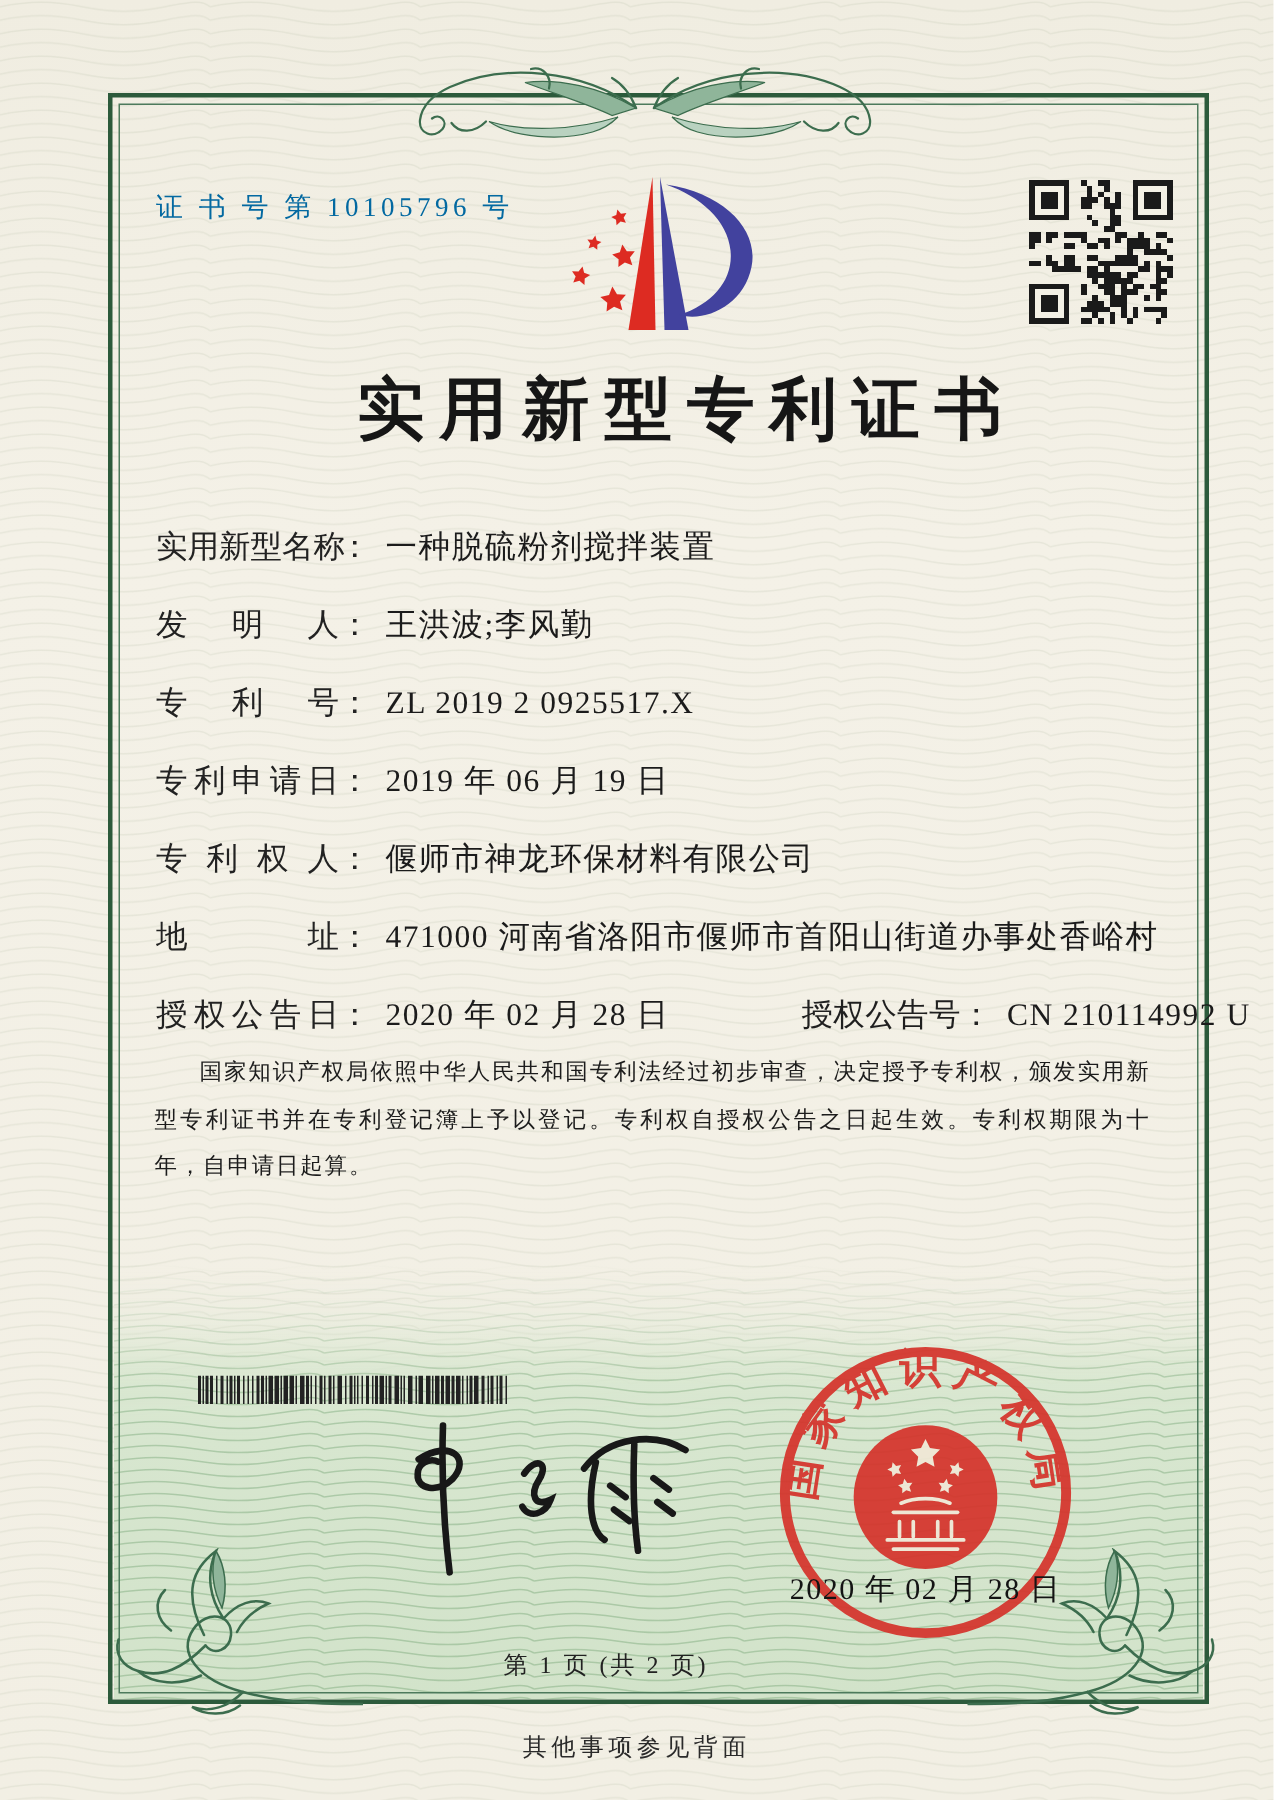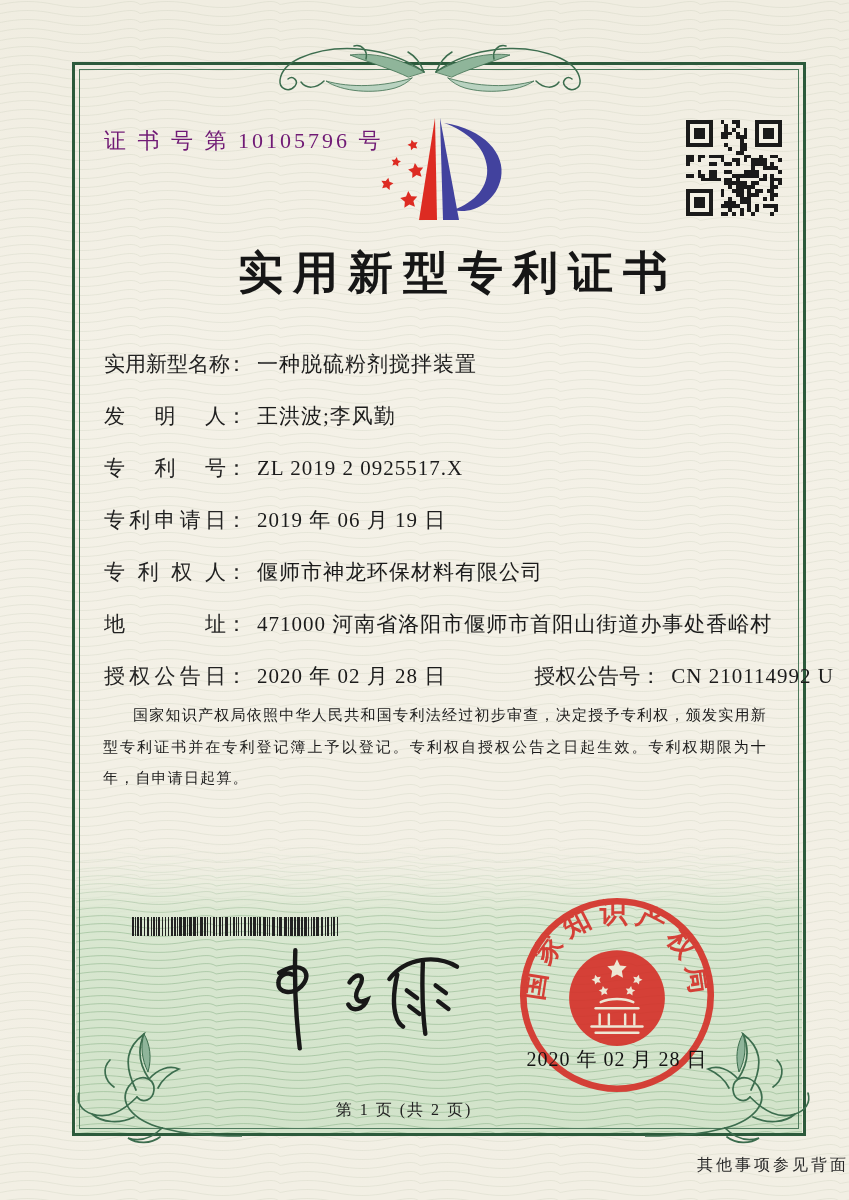--- a/index.html
+++ b/index.html
@@ -23,21 +23,21 @@
     border:1px solid #4d7a5c;box-sizing:border-box;z-index:2;}
 
   
   .green-zone{position:absolute;left:76px;top:842px;width:726px;height:291px;z-index:1;
     background:linear-gradient(180deg,rgba(216,231,209,0) 0%,rgba(214,230,206,.85) 22%,#d7e6cf 40%,#d2e3ca 100%);
     -webkit-mask-image:linear-gradient(180deg,transparent 0,#000 80px);
     mask-image:linear-gradient(180deg,transparent 0,#000 80px);}
   .green-zone svg{position:absolute;inset:0;}
 
   .cert-no{position:absolute;left:104px;top:126px;z-index:3;
-    font-size:22px;letter-spacing:3px;color:#701a75;}
+    font-size:18px;letter-spacing:3px;color:#0369a1;}
 
   .logo{position:absolute;left:362px;top:110px;z-index:3;}
   .qr{position:absolute;left:686px;top:120px;z-index:3;}
 
   .title{position:absolute;left:72px;top:243px;width:772px;margin:0;z-index:3;
     text-align:center;font-size:45px;font-weight:600;letter-spacing:10px;color:#161616;}
 
   .fields{position:absolute;left:104px;top:350px;width:670px;z-index:3;font-size:21px;}
   .frow{height:52px;white-space:nowrap;}
   .flabel{display:inline-block;width:122px;text-align:justify;text-align-last:justify;
@@ -57,21 +57,21 @@
   .officer div{margin-bottom:13px;}
   .signature{position:absolute;left:252px;top:942px;z-index:4;}
 
   .seal{position:absolute;left:510px;top:888px;z-index:4;opacity:.93;}
   .seal-date{position:absolute;left:510px;top:1046px;width:214px;z-index:5;
     text-align:center;font-size:20px;letter-spacing:1px;color:#141414;}
 
   .page-num{position:absolute;left:72px;top:1100px;width:664px;z-index:3;
     text-align:center;font-size:16px;letter-spacing:2px;color:#222;}
   .back-note{position:absolute;left:0;top:1155px;width:849px;z-index:3;
-    text-align:right;font-size:16px;letter-spacing:3px;color:#2a2a2a;}
+    text-align:center;font-size:16px;letter-spacing:3px;color:#2a2a2a;}
 
   .ornament{z-index:3;pointer-events:none;}
 </style>
 </head>
 <body>
 
 <div class="page">
 
   <svg class="page-waves" width="849" height="1200">
     <defs>

